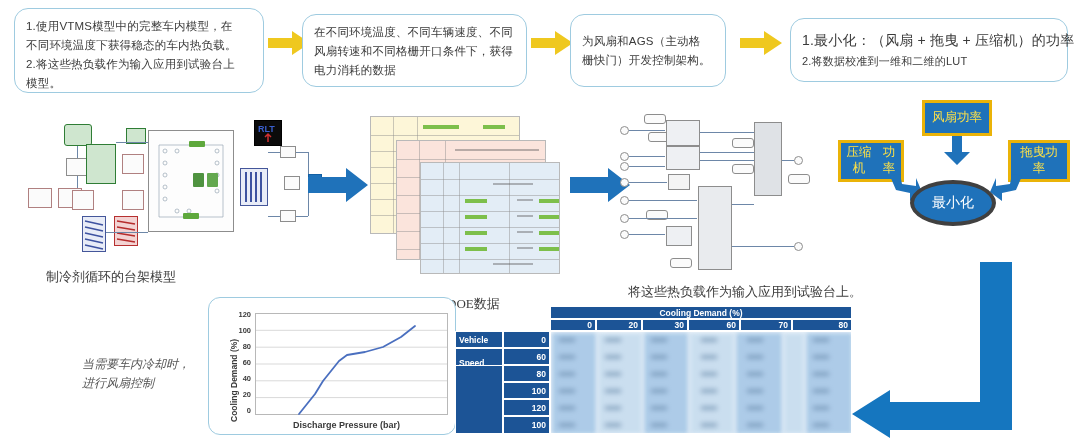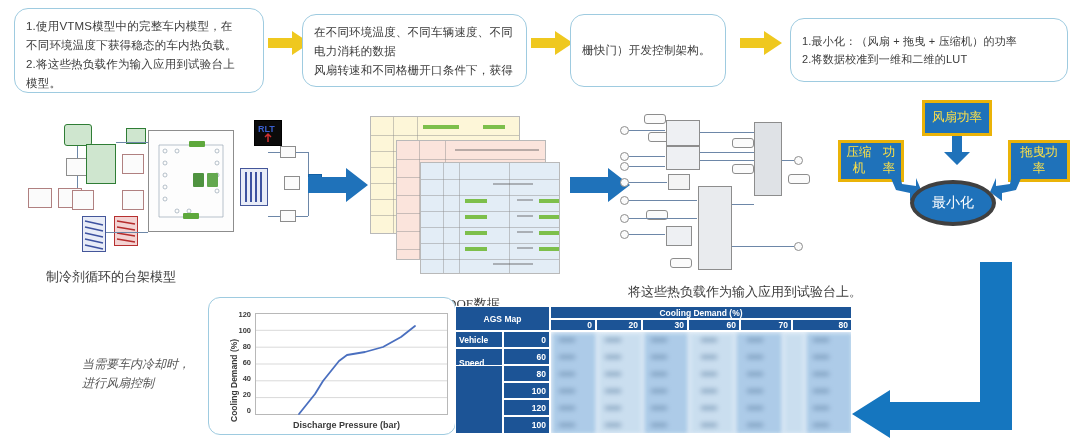--- a/index.html
+++ b/index.html
@@ -190,42 +190,43 @@
   </div>
 
   <div class="yarrow" style="left:268px; top:30px;">
     <svg width="42" height="26" viewBox="0 0 42 26">
       <polygon points="0,8 24,8 24,1 42,13 24,25 24,18 0,18" fill="#efc81f"></polygon>
     </svg>
   </div>
 
   <div class="callout" style="left:302px; top:14px; width:225px; height:73px;">
     <p>在不同环境温度、不同车辆速度、不同</p>
+    <p>风扇转速和不同格栅开口条件下，获得</p>
     <p>电力消耗的数据</p>
-    <p>风扇转速和不同格栅开口条件下，获得</p>
   </div>
 
   <div class="yarrow" style="left:531px; top:30px;">
     <svg width="42" height="26" viewBox="0 0 42 26">
       <polygon points="0,8 24,8 24,1 42,13 24,25 24,18 0,18" fill="#efc81f"></polygon>
     </svg>
   </div>
 
   <div class="callout" style="left:570px; top:14px; width:156px; height:73px; display:flex; flex-direction:column; justify-content:center;">
+    <p>为风扇和AGS（主动格</p>
     <p>栅快门）开发控制架构。</p>
   </div>
 
   <div class="yarrow" style="left:740px; top:30px;">
     <svg width="42" height="26" viewBox="0 0 42 26">
       <polygon points="0,8 24,8 24,1 42,13 24,25 24,18 0,18" fill="#efc81f"></polygon>
     </svg>
   </div>
 
   <div class="callout" style="left:790px; top:18px; width:278px; height:64px; display:flex; flex-direction:column; justify-content:center;">
-    <p style="font-size:11px;">1.最小化：（风扇 + 拖曳 + 压缩机）的功率</p>
+    <p style="font-size:14px;">1.最小化：（风扇 + 拖曳 + 压缩机）的功率</p>
     <p style="font-size:11px;">2.将数据校准到一维和二维的LUT</p>
   </div>
 
   <div class="stage" style="left:22px; top:112px; width:300px; height:158px;">
 
     <div class="blk grnbox" style="left:42px; top:12px; width:28px; height:22px; border-radius:3px;"></div>
     <div class="wire" style="left:55px; top:34px; width:1px; height:12px;"></div>
     <div class="blk" style="left:44px; top:46px; width:24px; height:18px;"></div>
     <div class="wire" style="left:55px; top:64px; width:1px; height:12px;"></div>
     <div class="blk" style="left:6px; top:76px; width:24px; height:20px; border-color:#b08080;"></div>
@@ -505,23 +506,20 @@
         </g>
         <polyline points="44,106 52,96 60,86 68,73 76,63 84,53 92,47 110,44 128,39 146,29 160,18" fill="none" stroke="#4a6fbf" stroke-width="1.8" stroke-linejoin="round" stroke-linecap="round"></polyline>
       </svg>
 
       <div class="xlab" style="left:84px; top:122px;">Discharge Pressure (bar)</div>
     </div>
   </div>
 
   <div class="tbl" style="left:455px; top:306px; width:397px; height:128px;">
 
-    <div class="th" style="left:0; top:0; width:95px; height:25px;">
-      <span>AGS Map</span>
-    </div>
 
     <div class="th" style="left:95px; top:0; width:302px; height:13px;">
       <span>Cooling Demand (%)</span>
     </div>
 
     <div class="th num" style="left:95px;  top:13px; width:46px; height:12px;">0</div>
     <div class="th num" style="left:141px; top:13px; width:46px; height:12px;">20</div>
     <div class="th num" style="left:187px; top:13px; width:46px; height:12px;">30</div>
     <div class="th num" style="left:233px; top:13px; width:52px; height:12px;">60</div>
     <div class="th num" style="left:285px; top:13px; width:52px; height:12px;">70</div>

